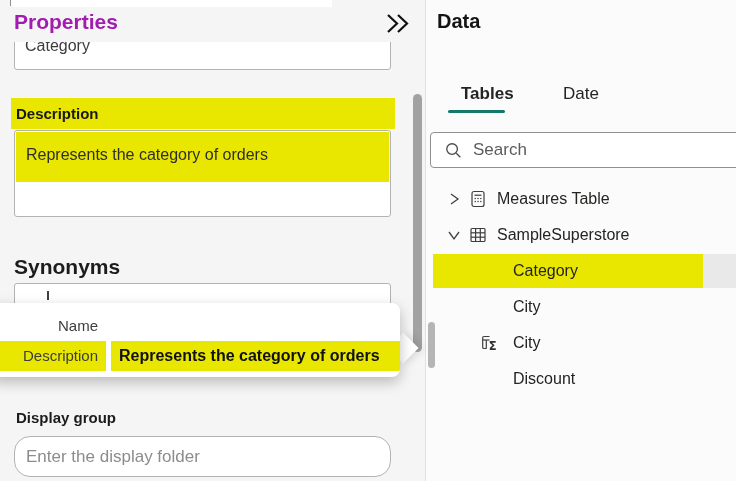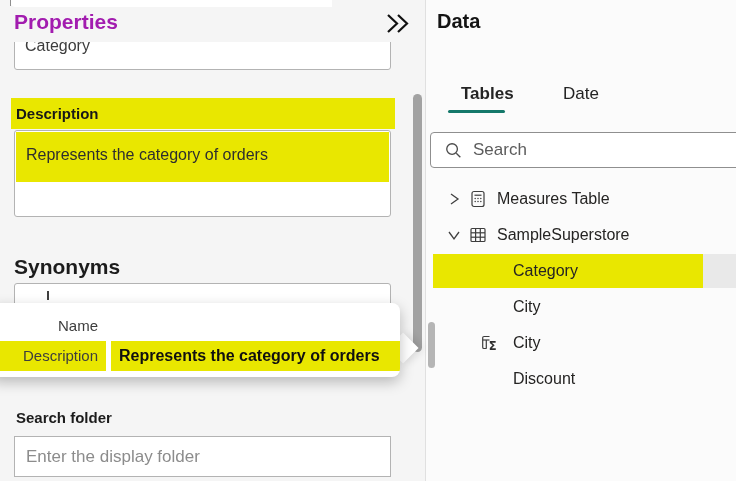--- a/index.html
+++ b/index.html
@@ -24,21 +24,21 @@
   .desc-box { position:absolute; left:14px; top:130px; width:377px; height:87px; background:#fff;
     border:1px solid #b3b3b3; border-radius:3px; }
   .desc-hl { position:absolute; left:1px; right:1px; top:1px; height:50px; background:#e9e700; }
   .desc-text { position:absolute; left:11px; top:15px; font-size:16px; color:#2e2e2e; }
   .syn-label { position:absolute; left:14px; top:255px; font-size:21px; font-weight:700; color:#1c1c1c; }
   .syn-box { position:absolute; left:14px; top:283px; width:377px; height:45px; background:#fff;
     border:1px solid #b3b3b3; border-radius:3px; }
   .syn-cursor { position:absolute; left:47px; top:291px; width:2px; height:9px; background:#3f3f3f; }
   .df-label { position:absolute; left:16px; top:409px; font-size:15px; font-weight:700; color:#1c1c1c; }
   .df-input { position:absolute; left:14px; top:436px; width:377px; height:41px; background:#fff;
-    border:1px solid #b3b3b3; border-radius:0; padding:0 11px; font-size:17px; color:#3c3c3c;
+    border:1px solid #b3b3b3; border-radius:16px; padding:0 11px; font-size:17px; color:#3c3c3c;
     font-family:"Liberation Sans", sans-serif; outline:none; }
   .df-input::placeholder { color:#8c8c8c; }
   .left-scrollbar { position:absolute; left:413px; top:94px; width:9px; height:258px;
     background:#a2a2a2; border-radius:5px; z-index:1; }
   
   .tooltip { position:absolute; left:-10px; top:303px; width:410px; height:74px; background:#fff;
     border-radius:8px; box-shadow:0 5px 14px rgba(0,0,0,0.25); z-index:5; overflow:hidden; padding-top:8px; }
   .tt-row { display:flex; align-items:center; height:30px; }
   .tt-label { width:116px; text-align:right; padding-right:8px; font-size:15px; color:#3d3d3d; height:100%; line-height:30px; }
   .tt-value { font-size:16px; font-weight:700; color:#101010; padding-left:8px; margin-left:5px; height:100%; line-height:30px; }
@@ -98,21 +98,21 @@
 
   <div class="desc-box">
     <div class="desc-hl"></div>
     <div class="desc-text">Represents the category of orders</div>
   </div>
 
   <div class="syn-label">Synonyms</div>
   <div class="syn-box"></div>
   <div class="syn-cursor"></div>
 
-  <div class="df-label">Search folder</div>
+  <div class="df-label">Display group</div>
   <input class="df-input" type="text" placeholder="Enter the display folder" style="">
 
   <div class="left-scrollbar"></div>
 </div>
 
 <div class="tooltip-arrow"></div>
 <div class="tooltip">
   <div class="tt-row">
     <span class="tt-label">Name</span>
   </div>

